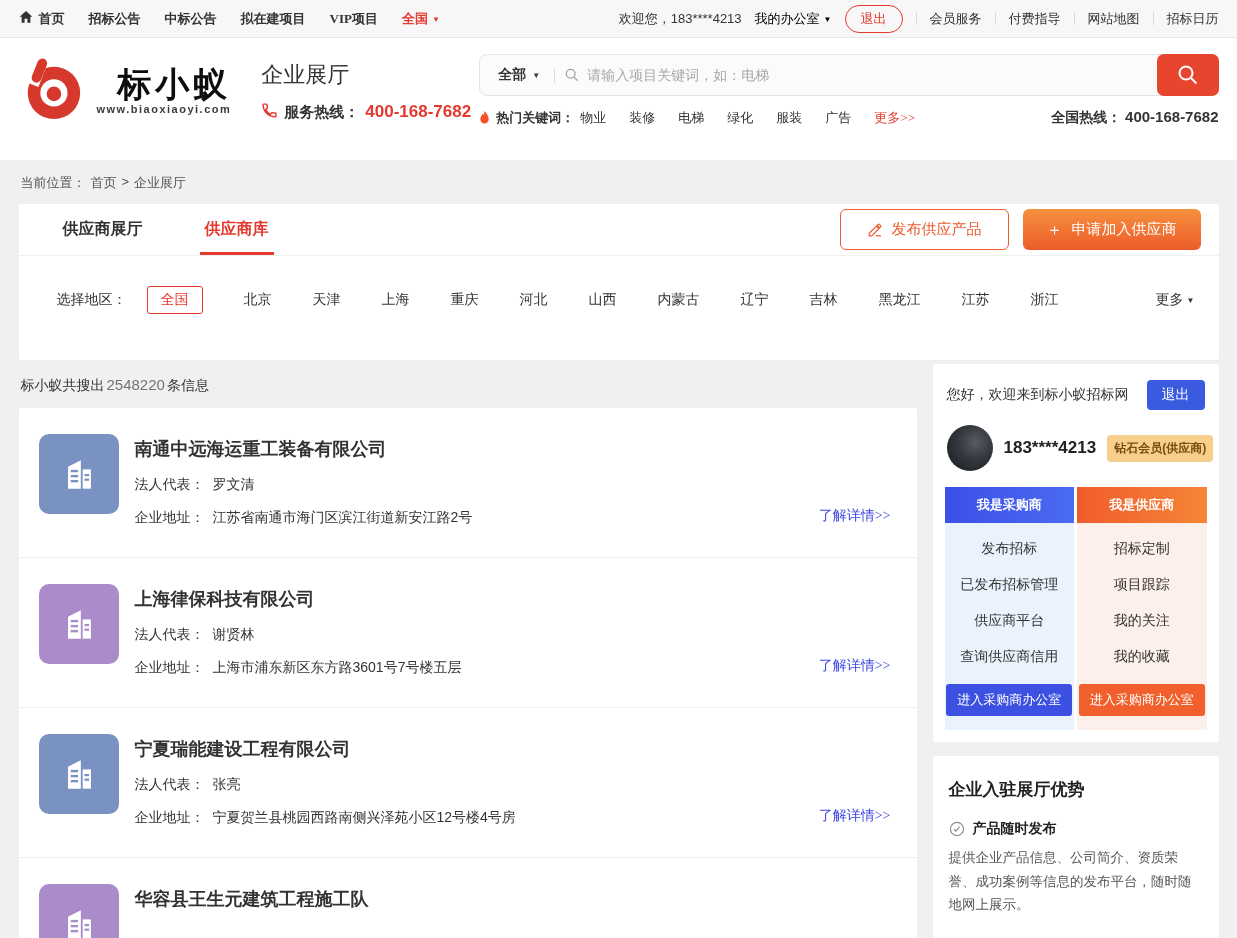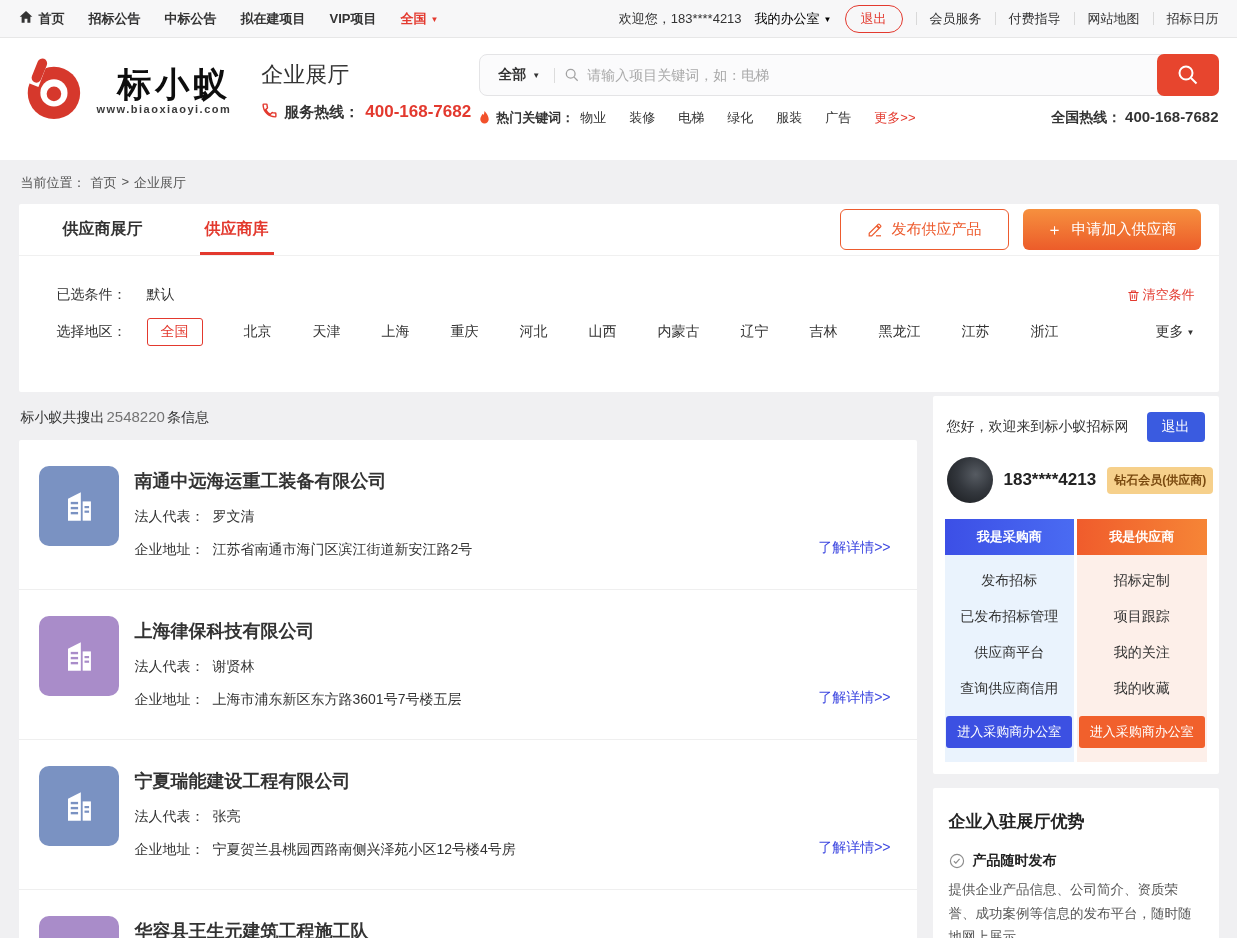--- a/index.html
+++ b/index.html
@@ -1,18 +1,18 @@
 <!DOCTYPE html>
 <html><head>
 <meta charset="utf-8">
 <style>
   * { margin:0; padding:0; box-sizing:border-box; }
   html,body { width:1237px; height:938px; overflow:hidden; background:#f0f0f2;
     font-family:"Liberation Sans","DejaVu Sans",sans-serif; color:#333; }
-  a { text-decoration:none; color:inherit; cursor:pointer; }
+  a { text-decoration:none; color:inherit; cursor:pointer;font-family:Liberation Serif, serif; }
   button { cursor:pointer; font-family:inherit; }
   .inner { width:1200px; margin:0 auto; }
 
   
   .topbar { height:38px; background:#f7f7f8; border-bottom:1px solid #e7e7e7; font-size:13px; }
   .topbar .inner { display:flex; align-items:center; justify-content:space-between; height:100%; }
   .tb-left { display:flex; align-items:center; gap:24px; font-weight:700; }
   .tb-home { display:flex; align-items:center; gap:6px; }
   .tb-region { color:#e3392e; display:flex; align-items:center; gap:4px; }
   .chev { font-size:8px; line-height:1; transform:translateY(1px); }
@@ -267,32 +267,20 @@
           <span>发布供应产品</span>
         </button>
         <button class="btn-filled">
           <span class="plus-glyph">＋</span>
           <span>申请加入供应商</span>
         </button>
       </div>
     </div>
     <div class="filter-rows">
       <div class="frow">
-        <span class="frow-label">已选条件：</span>
-        <span>默认</span>
-        <a class="clear-link">
-          <span style="display:flex">
-            <svg width="13" height="13" viewBox="0 0 14 14">
-                <path d="M1.5 3.8 h11 M5 3.8 V2.2 h4 V3.8 M3.2 3.8 l0.7 8.6 h6.2 l0.7-8.6 M5.7 6 v4.5 M8.3 6 v4.5" fill="none" stroke="#e3392e" stroke-width="1.1"></path>
-              </svg>
-          </span>
-          <span>清空条件</span>
-        </a>
-      </div>
-      <div class="frow">
         <span class="frow-label">选择地区：</span>
         <span class="region-list">
           <a class="region-chip">全国</a>
           <a>北京</a>
           <a>天津</a>
           <a>上海</a>
           <a>重庆</a>
           <a>河北</a>
           <a>山西</a>
           <a>内蒙古</a>

